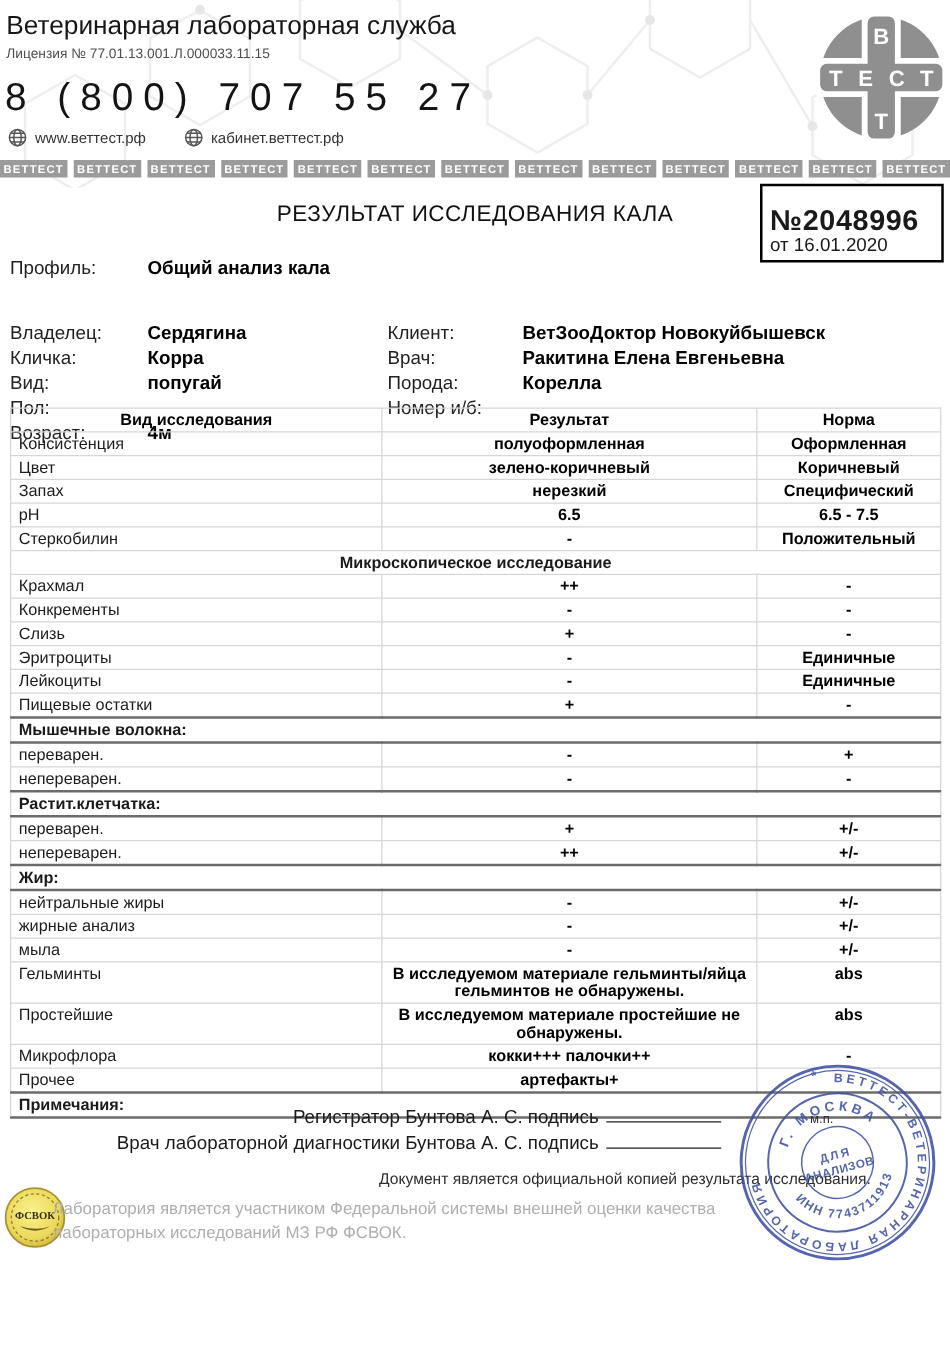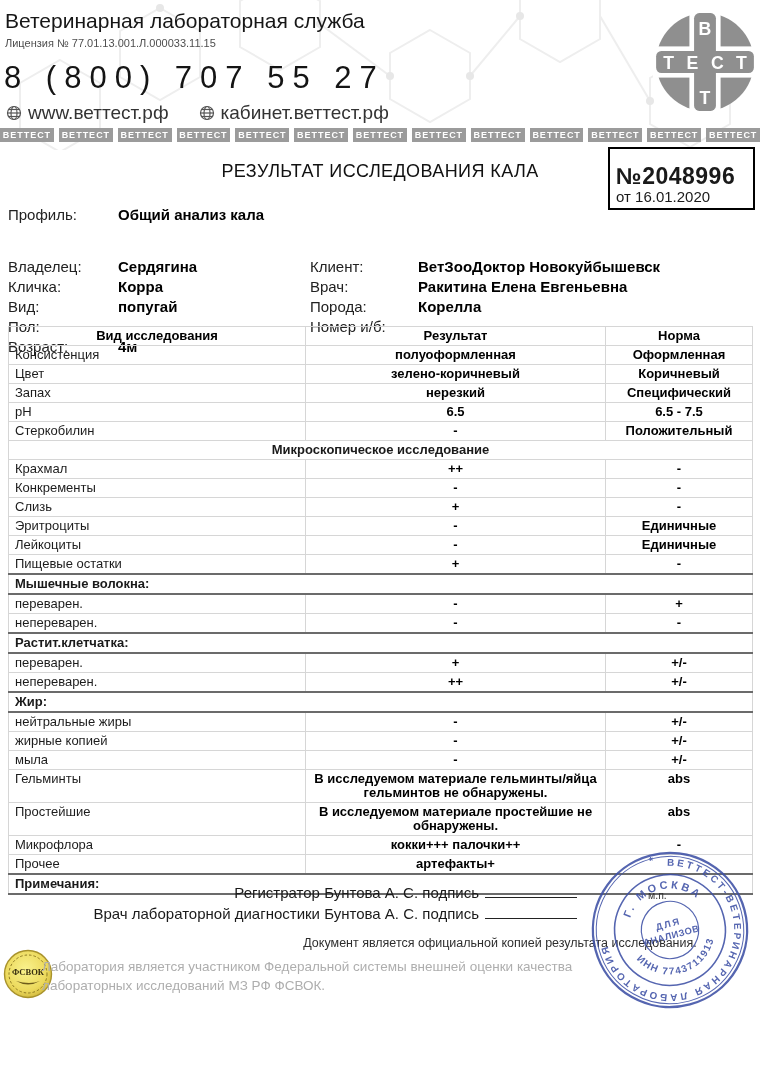--- a/index.html
+++ b/index.html
@@ -4,21 +4,21 @@
 <style>
   html,body{margin:0;padding:0;background:#fff;}
   .page{position:relative;width:760px;height:1088px;background:#fff;overflow:hidden;
         font-family:"Liberation Sans",sans-serif;color:#1a1a1a;}
   
   .hexbg{position:absolute;left:0;top:0;z-index:0;}
   .hdr{position:absolute;left:0;top:0;width:760px;height:128px;z-index:1;}
   .org{position:absolute;left:5px;top:9px;font-size:21px;color:#161616;}
   .license{position:absolute;left:5px;top:37px;font-size:11px;color:#4e4e4e;}
   .phone{position:absolute;left:4px;top:60px;font-size:31px;color:#141414;letter-spacing:8px;white-space:nowrap;}
-  .urls{position:absolute;left:6px;top:102px;display:flex;gap:30px;align-items:center;font-size:19px;color:#333;}
+  .urls{position:absolute;left:6px;top:102px;display:flex;gap:30px;align-items:center;font-size:12px;color:#333;}
   .url-item{display:flex;align-items:center;gap:6px;}
   .logo{position:absolute;left:653px;top:10px;}
   
   .strip{position:absolute;left:0;top:128px;width:760px;height:14px;display:flex;gap:5px;z-index:1;}
   .strip-block{flex:1;background:#9b9b9b;color:#fff;font-size:9px;font-weight:bold;letter-spacing:1px;
                display:flex;align-items:center;justify-content:center;}
   
   .title{position:absolute;left:0;top:161px;width:760px;text-align:center;font-size:18px;color:#111;letter-spacing:.4px;}
   .number-box{position:absolute;left:608px;top:147px;width:147px;box-sizing:border-box;border:2px solid #000;
               padding:14px 6px 3px;background:#fff;z-index:2;}
@@ -281,21 +281,21 @@
         </tr>
         <tr>
           <td colspan="3" class="group-cell">Жир:</td>
         </tr>
         <tr>
           <td class="name-cell sub-cell">нейтральные жиры</td>
           <td class="result-cell">-</td>
           <td class="norm-cell">+/-</td>
         </tr>
         <tr>
-          <td class="name-cell sub-cell">жирные копией</td>
+          <td class="name-cell sub-cell">жирные анализ</td>
           <td class="result-cell">-</td>
           <td class="norm-cell">+/-</td>
         </tr>
         <tr>
           <td class="name-cell sub-cell">мыла</td>
           <td class="result-cell">-</td>
           <td class="norm-cell">+/-</td>
         </tr>
         <tr>
           <td class="name-cell">Гельминты</td>

